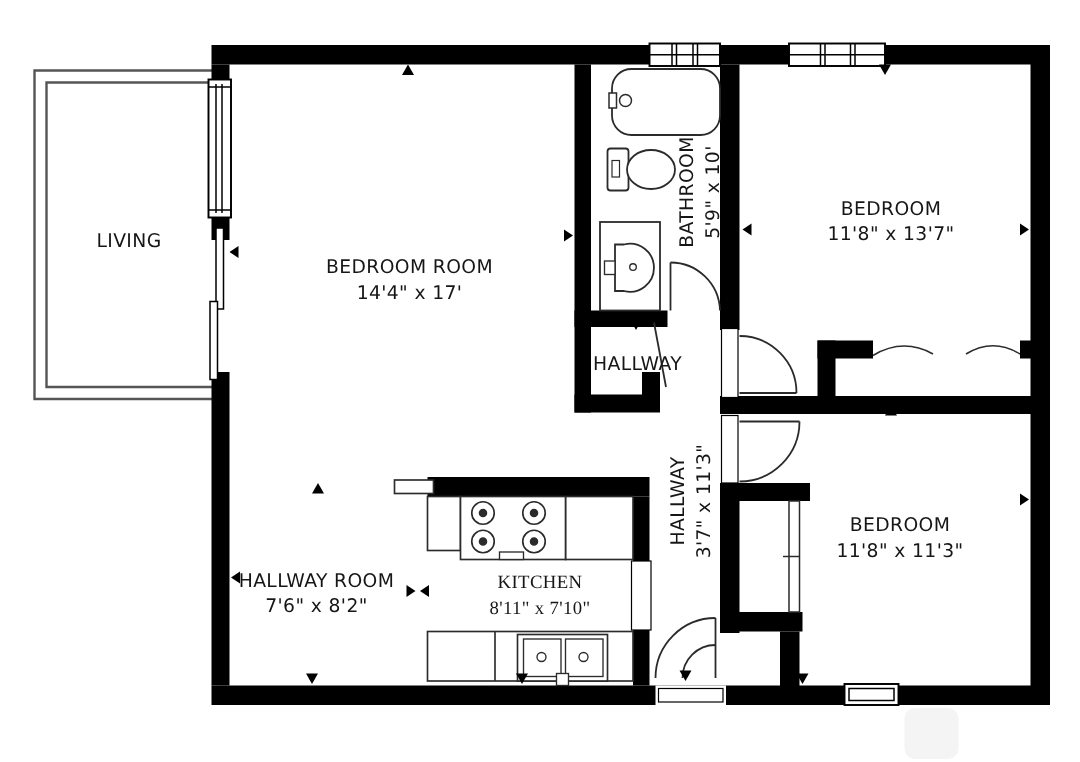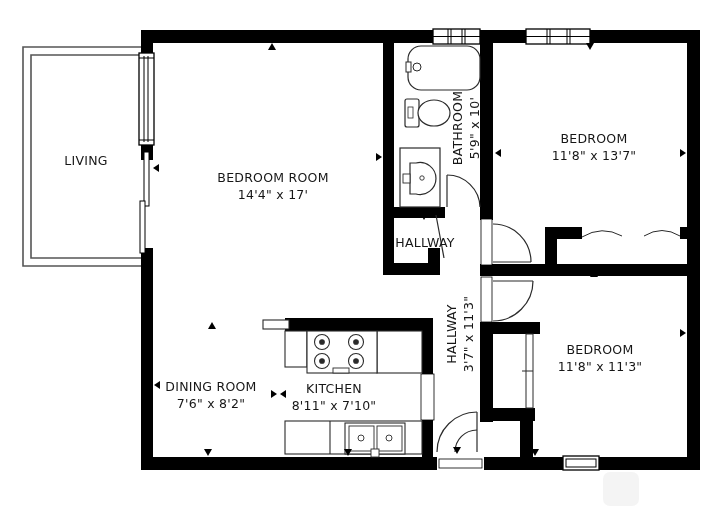--- a/index.html
+++ b/index.html
@@ -217,27 +217,27 @@
 
   <div class="lbl" style="left:425px;top:242px;">
     <div class="room-name">HALLWAY</div>
   </div>
 
   <div class="lbl vert" style="left:460px;top:334px;">
     <div class="room-name">HALLWAY</div>
     <div class="room-dims">3'7" x 11'3"</div>
   </div>
 
-  <div class="lbl" style="left:334px;top:397px;">
+  <div class="lbl" style="left:360px;top:397px;font-family:Liberation Serif, serif;">
     <div class="room-name">KITCHEN</div>
     <div class="room-dims">8'11" x 7'10"</div>
   </div>
 
   <div class="lbl" style="left:211px;top:395px;">
-    <div class="room-name">DINING ROOM</div>
+    <div class="room-name">HALLWAY ROOM</div>
     <div class="room-dims">7'6" x 8'2"</div>
   </div>
 
   <div class="lbl" style="left:600px;top:358px;">
     <div class="room-name">BEDROOM</div>
     <div class="room-dims">11'8" x 11'3"</div>
   </div>
 
 </div>
 

